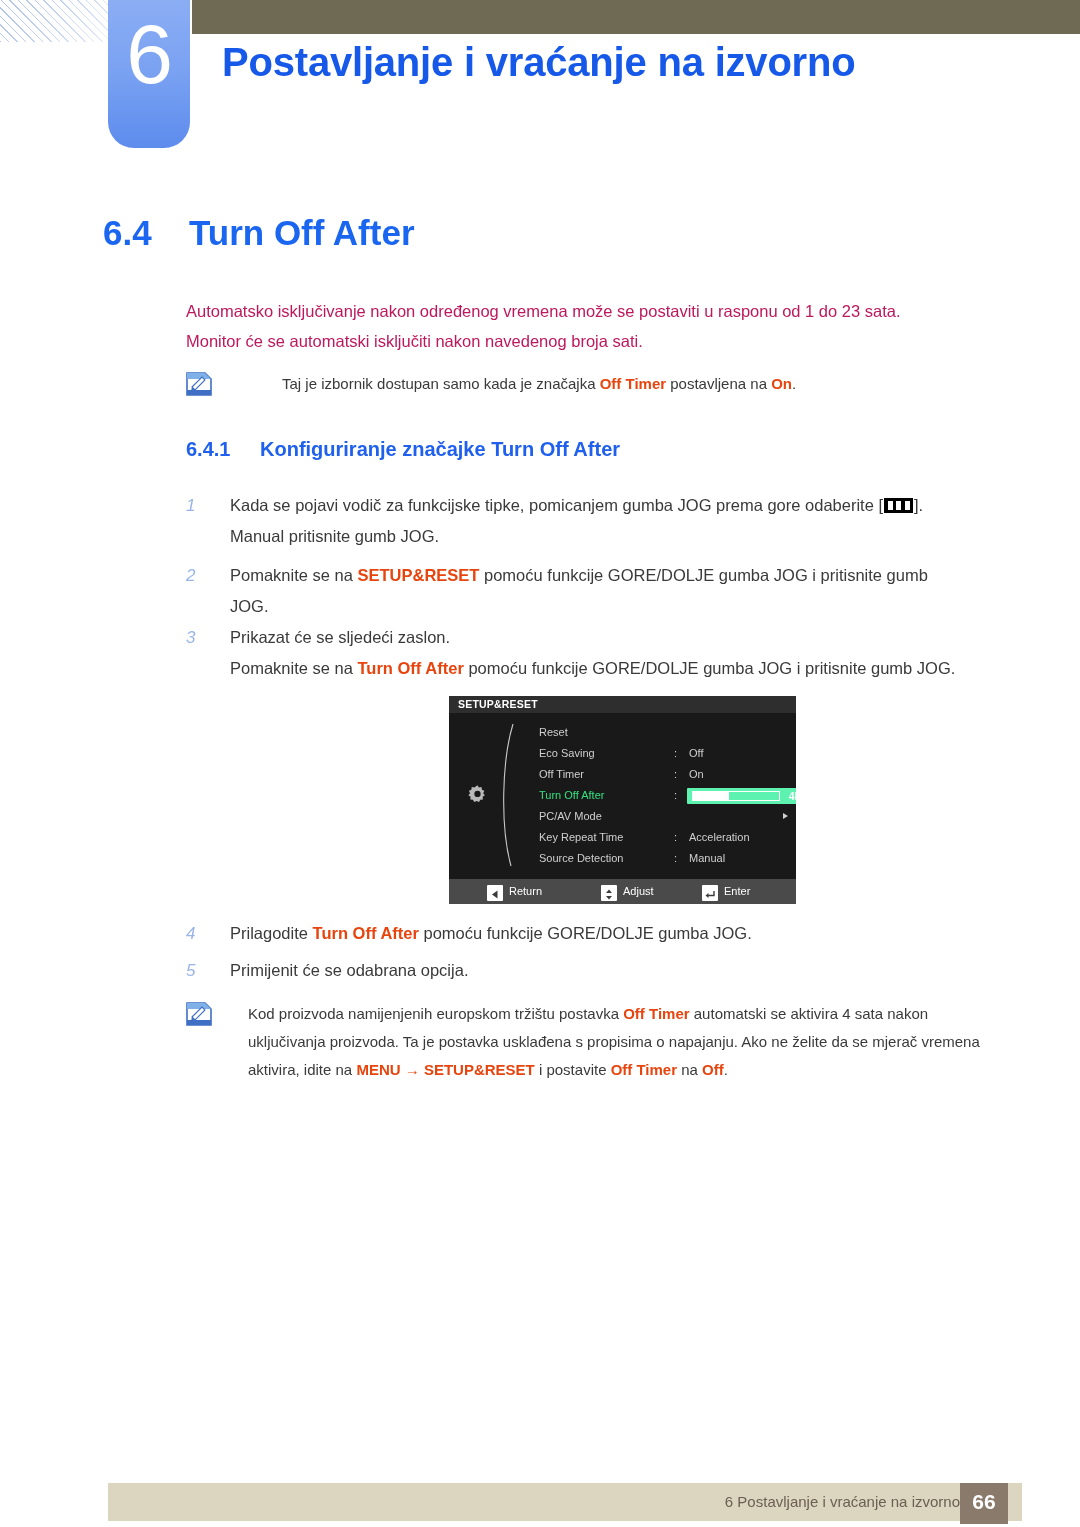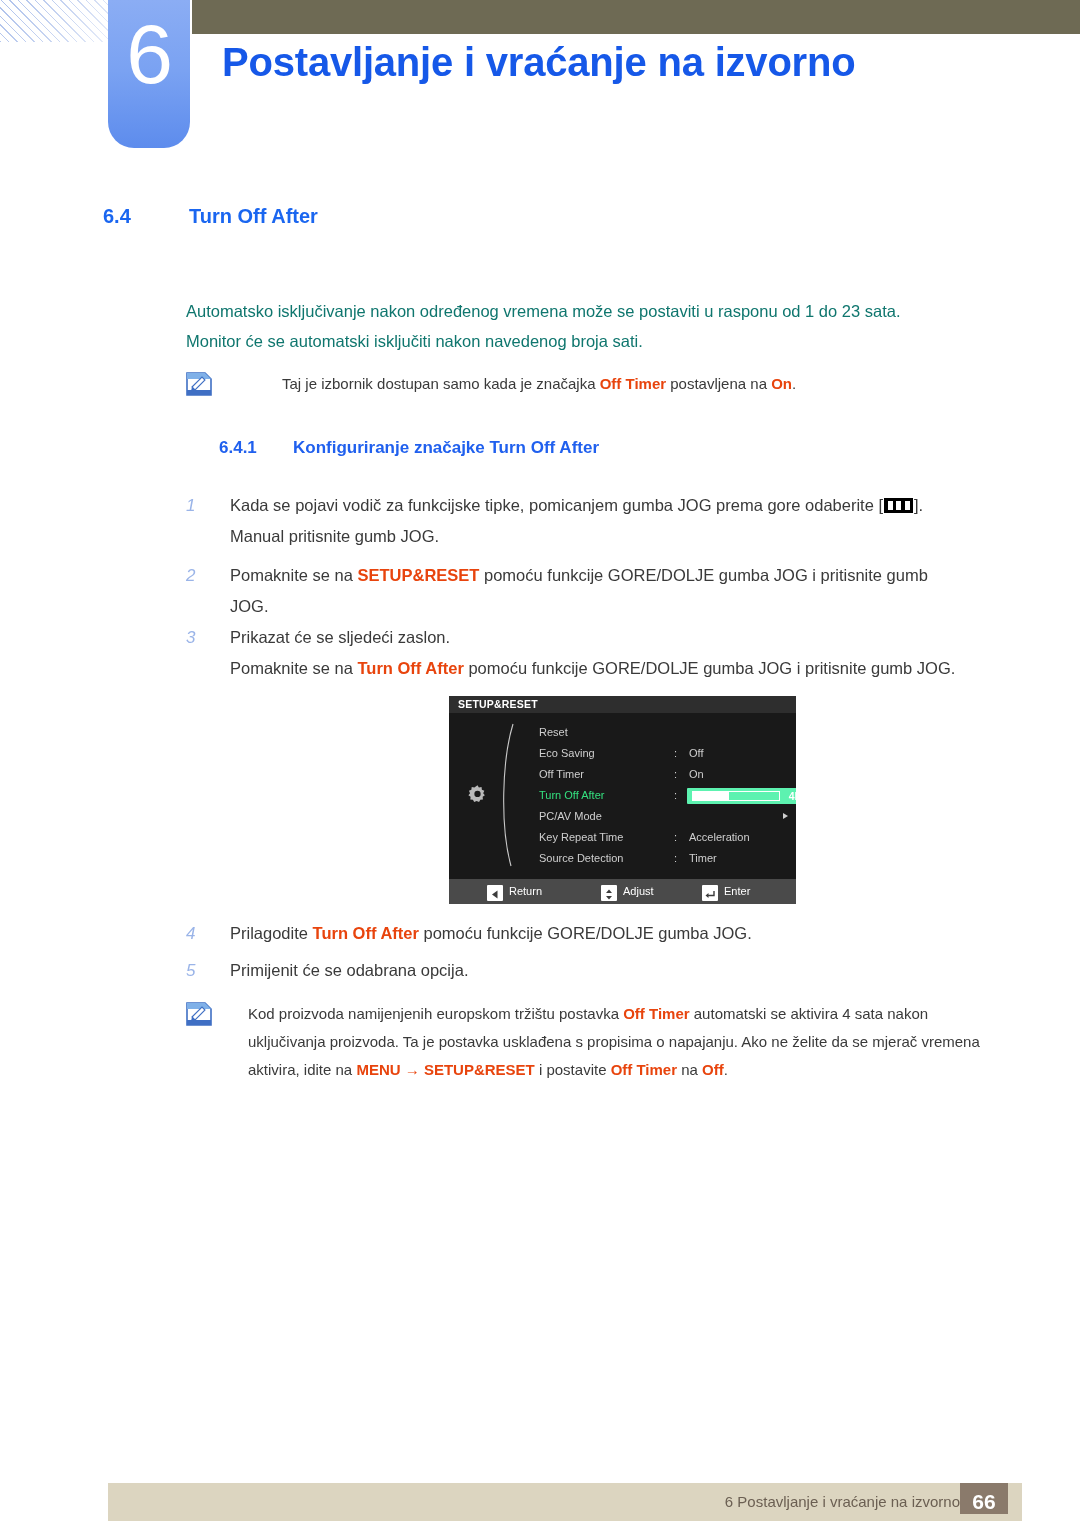--- a/index.html
+++ b/index.html
@@ -69,47 +69,46 @@
     font-size: 40px;
     font-weight: bold;
     color: #1658e8;
     letter-spacing: -0.2px;
     white-space: nowrap;
   }
 
   
   .h2-row {
     position: absolute;
-    left: 103px; top: 205px;
+    left: 103px; top: 213px;
     width: 800px;
     color: #1a66f0;
-    font-size: 20px;
+    font-size: 35px;
     font-weight: bold;
   }
   .h2-num { display: inline-block; width: 86px; }
   .h2-text { display: inline-block; }
 
   .h3-row {
     position: absolute;
     left: 186px; top: 438px;
     width: 800px;
     color: #2060ee;
-    font-size: 17px;
+    font-size: 20px;
     font-weight: bold;
-    margin-left: 33px;
   }
   .h3-num { display: inline-block; width: 74px; }
 
   
   .body-p {
     position: absolute;
     left: 186px;
     width: 812px;
     font-size: 16.5px;
-    color: #0f766e;
+    color: #be185d;
     line-height: 30px;
   }
   #intro-para { top: 296px; }
 
   
   .note {
     position: absolute;
     left: 186px;
     width: 812px;
   }
@@ -327,21 +326,21 @@
     height: 32px;
     line-height: 38px;
     font-size: 15px;
     color: #6b5f52;
     white-space: nowrap;
   }
   .footer-page {
     position: absolute;
     right: 14px; top: 0;
     width: 48px;
-    height: 31px;
+    height: 41px;
     background: #8a7a6b;
     color: #ffffff;
     font-size: 21px;
     font-weight: bold;
     line-height: 38px;
     text-align: center;
   }
 </style>
 </head>
 <body>
@@ -452,21 +451,21 @@
       <span class="osd-arrow-right"></span>
     </div>
     <div class="osd-row">
       <span class="osd-label">Key Repeat Time</span>
       <span class="osd-colon">:</span>
       <span class="osd-value">Acceleration</span>
     </div>
     <div class="osd-row">
       <span class="osd-label">Source Detection</span>
       <span class="osd-colon">:</span>
-      <span class="osd-value">Timer</span>
+      <span class="osd-value">Manual</span>
     </div>
   </div>
 
   <span class="osd-scroll-down"></span>
 
   <div class="osd-footer">
     <span class="osd-fitem" id="osd-f-return">
       <span class="f-icon">
         <svg width="16" height="13" viewBox="0 0 16 13">
             <rect width="16" height="13" rx="1" fill="#fff"></rect>

